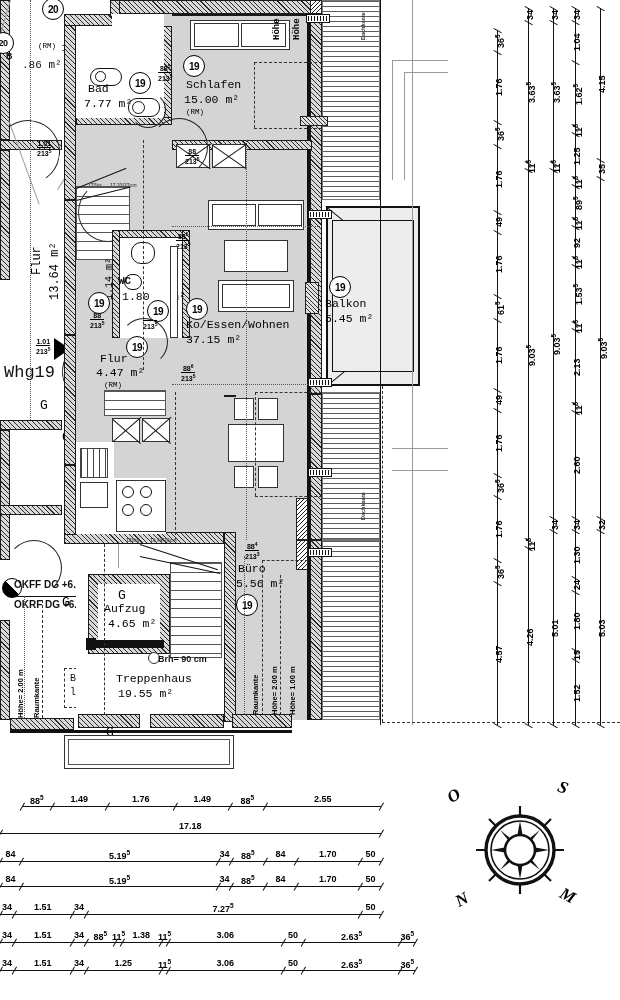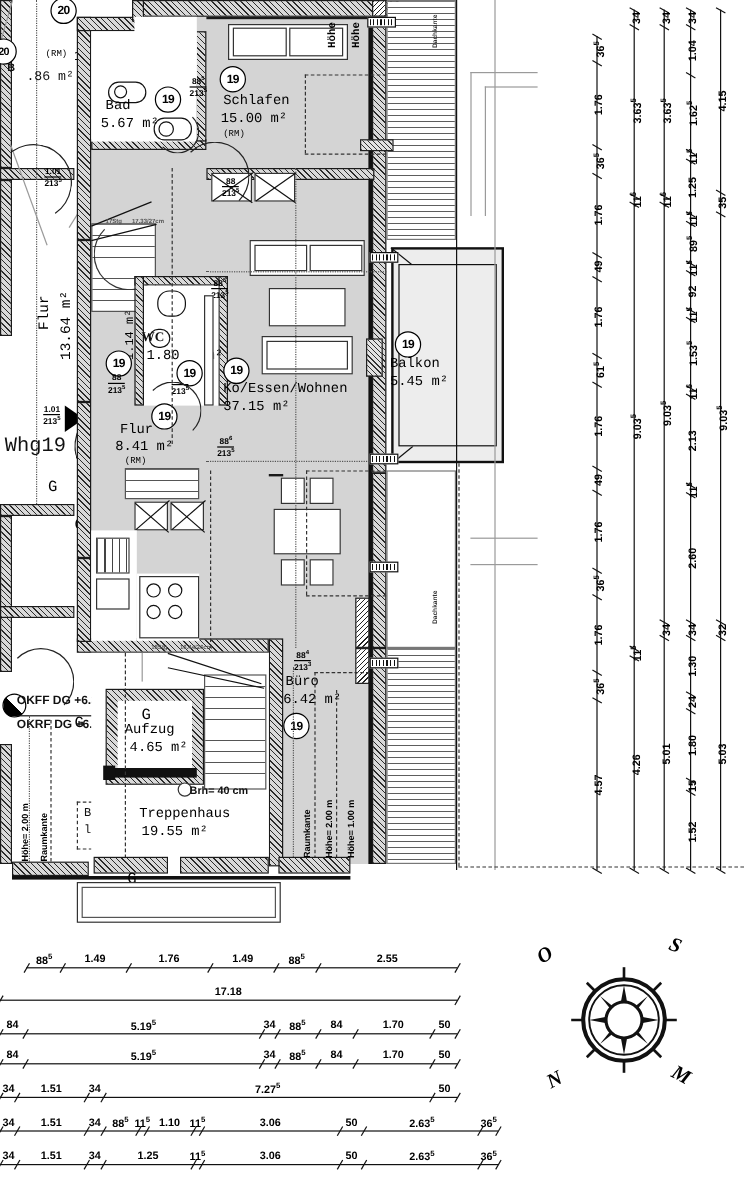--- a/index.html
+++ b/index.html
@@ -3,21 +3,21 @@
 <meta charset="utf-8">
 <style>
   html,body{margin:0;padding:0;background:#ffffff;}
   body{width:620px;height:1000px;overflow:hidden;
        font-family:"Liberation Mono","DejaVu Sans Mono",monospace;color:#000;}
   #stage{position:relative;width:620px;height:1000px;background:#fff;}
 
   
   .abs{position:absolute;}
   .txt{position:absolute;white-space:pre;line-height:1.05;color:#111;}
-  .bold{font-weight:bold;font-family:Liberation Serif, serif;}
+  .bold{font-weight:bold;}
 
   
   .room{position:absolute;background:#d4d4d4;}
   .white{position:absolute;background:#fff;}
 
   
   .wall{position:absolute;background:
       repeating-linear-gradient(45deg,#2b2b2b 0 0.8px,#d9d9d9 0.8px 3.4px);
       border:1px solid #1a1a1a;box-sizing:border-box;}
   .wall-v{position:absolute;background:
@@ -223,21 +223,21 @@
 
   <div class="abs" style="left:90px;top:68px;width:30px;height:16px;border:1.4px solid #111;border-radius:9px;background:#fff;"></div>
   <div class="abs" style="left:95px;top:71px;width:9px;height:9px;border:1.2px solid #111;border-radius:50%;background:#fff;"></div>
   <div class="abs" style="left:128px;top:98px;width:30px;height:17px;border:1.4px solid #111;border-radius:9px;background:#fff;"></div>
   <div class="abs" style="left:132px;top:101px;width:11px;height:11px;border:1.2px solid #111;border-radius:50%;background:#fff;"></div>
 
   <div class="mk" style="left:129px;top:72px;width:20px;height:20px;">
       <span>19</span>
     </div>
   <div class="rlabel" style="left:88px;top:82px;"><span>Bad</span></div>
-  <div class="rlabel" style="left:84px;top:97px;"><span>5.67</span> <span>m²</span></div>
+  <div class="rlabel" style="left:84px;top:97px;"><span>7.77</span> <span>m²</span></div>
 
   <div class="mk" style="left:183px;top:55px;width:20px;height:20px;">
       <span>19</span>
     </div>
   <div class="rlabel" style="left:186px;top:78px;"><span>Schlafen</span></div>
   <div class="rlabel" style="left:184px;top:93px;"><span>15.00</span> <span>m²</span></div>
   <div class="rlabel small" style="left:186px;top:108px;">(RM)</div>
 
   <div class="opn" style="left:158px;top:64px;">
     <span class="a"><span>88</span><sup>5</sup></span>
@@ -287,21 +287,21 @@
     <span class="a"><span>88</span><sup>5</sup></span>
     <span class="b"><span>213</span><sup>5</sup></span>
   </div>
   <div class="arc" style="left:120px;top:318px;width:46px;height:46px;border-color:transparent;border-top-color:#222;border-right-color:#222;"></div>
   <div class="box" style="left:170px;top:246px;width:8px;height:92px;"></div>
 
   <div class="mk" style="left:126px;top:336px;width:20px;height:20px;">
       <span>19</span>
     </div>
   <div class="rlabel" style="left:100px;top:352px;">Flur</div>
-  <div class="rlabel" style="left:96px;top:366px;"><span>8.41</span> <span>m²</span></div>
+  <div class="rlabel" style="left:96px;top:366px;"><span>4.47</span> <span>m²</span></div>
   <div class="rlabel small" style="left:104px;top:381px;">(RM)</div>
   <div class="opn" style="left:181px;top:364px;">
     <span class="a"><span>88</span><sup>6</sup></span>
     <span class="b"><span>213</span><sup>5</sup></span>
   </div>
 
   <div class="stairtread" style="left:104px;top:390px;width:62px;height:26px;"></div>
   <div class="box" style="left:112px;top:418px;width:28px;height:24px;"></div>
   <div class="ln" style="left:113px;top:419px;width:37px;height:1px;transform:rotate(41deg);transform-origin:0 0;"></div>
   <div class="ln" style="left:113px;top:441px;width:37px;height:1px;transform:rotate(-41deg);transform-origin:0 0;"></div>
@@ -403,21 +403,21 @@
        repeating-linear-gradient(90deg,#111 0 1px,#fff 1px 3px);"></div>
   <div class="abs" style="left:308px;top:548px;width:24px;height:9px;background:#fff;border:1px solid #111;box-sizing:border-box;"></div>
   <div class="abs" style="left:310px;top:550px;width:20px;height:5px;background:
        repeating-linear-gradient(90deg,#111 0 1px,#fff 1px 3px);"></div>
 
   <div class="opn" style="left:245px;top:542px;">
     <span class="a"><span>88</span><sup>4</sup></span>
     <span class="b"><span>213</span><sup>3</sup></span>
   </div>
   <div class="rlabel" style="left:238px;top:562px;">Büro</div>
-  <div class="rlabel" style="left:236px;top:577px;"><span>6.42</span> <span>m²</span></div>
+  <div class="rlabel" style="left:236px;top:577px;"><span>5.56</span> <span>m²</span></div>
   <div class="mk" style="left:236px;top:594px;width:20px;height:20px;">
       <span>19</span>
     </div>
   <div class="vtxt-s" style="left:251px;top:715px;font-size:7.5px;">Raumkante</div>
   <div class="vtxt-s" style="left:270px;top:715px;font-size:7.5px;">Höhe= 2.00 m</div>
   <div class="vtxt-s" style="left:288px;top:715px;font-size:7.5px;">Höhe= 1.00 m</div>
   <div class="dotv" style="left:244px;top:556px;height:160px;"></div>
   <div class="dashv" style="left:262px;top:560px;height:156px;"></div>
   <div class="dash" style="left:262px;top:560px;width:46px;"></div>
   <div class="dashv" style="left:280px;top:575px;height:140px;"></div>
@@ -435,21 +435,21 @@
   <div class="rlabel" style="left:108px;top:617px;"><span>4.65</span> <span>m²</span></div>
 
   <div class="stairtread" style="left:170px;top:562px;width:52px;height:96px;"></div>
   <div class="ln" style="left:140px;top:544px;width:82px;height:1px;transform:rotate(18deg);transform-origin:0 0;"></div>
   <div class="ln" style="left:140px;top:556px;width:82px;height:1px;transform:rotate(12deg);transform-origin:0 0;"></div>
   <div class="ln-g" style="left:118px;top:544px;width:1px;height:24px;"></div>
   <div class="abs" style="left:148px;top:652px;width:10px;height:10px;border:1px solid #333;border-radius:50%;background:#fff;"></div>
   <div class="txt micro" style="left:126px;top:538px;font-family:'Liberation Sans',sans-serif;font-weight:bold;color:#555;">18Stg</div>
   <div class="txt micro" style="left:150px;top:538px;font-family:'Liberation Sans',sans-serif;font-weight:bold;color:#555;">16.44/26cm</div>
 
-  <div class="txt bold" style="left:158px;top:655px;font-size:9px;font-family:'Liberation Sans',sans-serif;">Brh= 40 cm</div>
+  <div class="txt bold" style="left:158px;top:655px;font-size:9px;font-family:'Liberation Sans',sans-serif;">Brh= 90 cm</div>
   <div class="rlabel" style="left:116px;top:672px;">Treppenhaus</div>
   <div class="rlabel" style="left:118px;top:687px;"><span>19.55</span> <span>m²</span></div>
   <div class="dashv" style="left:104px;top:544px;height:176px;"></div>
 
   <div class="wall abs" style="left:10px;top:718px;width:64px;height:12px;"></div>
   <div class="wall abs" style="left:78px;top:714px;width:62px;height:14px;"></div>
   <div class="wall abs" style="left:150px;top:714px;width:74px;height:14px;"></div>
   <div class="wall abs" style="left:232px;top:714px;width:60px;height:14px;"></div>
   <div class="wall-solid" style="left:10px;top:730px;width:282px;height:3px;"></div>
 
@@ -536,21 +536,21 @@
       <div class="tick" style="left: 163.5px; top: 941.8px;"></div>
       <div class="tick" style="left: 278.5px; top: 941.8px;"></div>
       <div class="tick" style="left: 298.5px; top: 941.8px;"></div>
       <div class="tick" style="left: 395.5px; top: 941.8px;"></div>
       <div class="tick" style="left: 410.5px; top: 941.8px;"></div>
       <div class="dimtxt" style="left: 2px; top: 930px;">34</div>
       <div class="dimtxt" style="left: 34px; top: 930px;">1.51</div>
       <div class="dimtxt" style="left: 74px; top: 930px;">34</div>
       <div class="dimtxt" style="left: 93.5px; top: 930px;">88<sup>5</sup></div>
       <div class="dimtxt" style="left: 112px; top: 930px;">11<sup>5</sup></div>
-      <div class="dimtxt" style="left: 132.5px; top: 930px;">1.10</div>
+      <div class="dimtxt" style="left: 132.5px; top: 930px;">1.38</div>
       <div class="dimtxt" style="left: 158px; top: 930px;">11<sup>5</sup></div>
       <div class="dimtxt" style="left: 216.5px; top: 930px;">3.06</div>
       <div class="dimtxt" style="left: 288px; top: 930px;">50</div>
       <div class="dimtxt" style="left: 341px; top: 930px;">2.63<sup>5</sup></div>
       <div class="dimtxt" style="left: 400.5px; top: 930px;">36<sup>5</sup></div>
       <div class="dimline" style="left: 0px; top: 970px; width: 415px;"></div>
       <div class="tick" style="left: -4.5px; top: 969.8px;"></div>
       <div class="tick" style="left: 9.5px; top: 969.8px;"></div>
       <div class="tick" style="left: 67.5px; top: 969.8px;"></div>
       <div class="tick" style="left: 81.5px; top: 969.8px;"></div>

